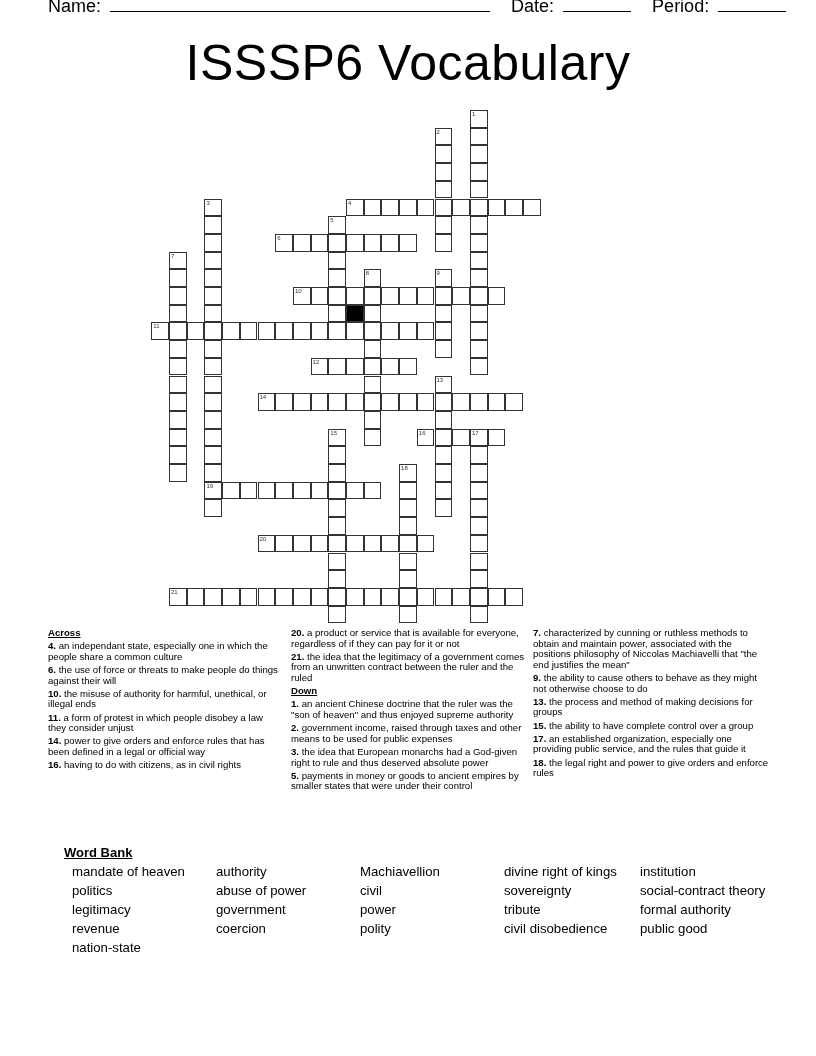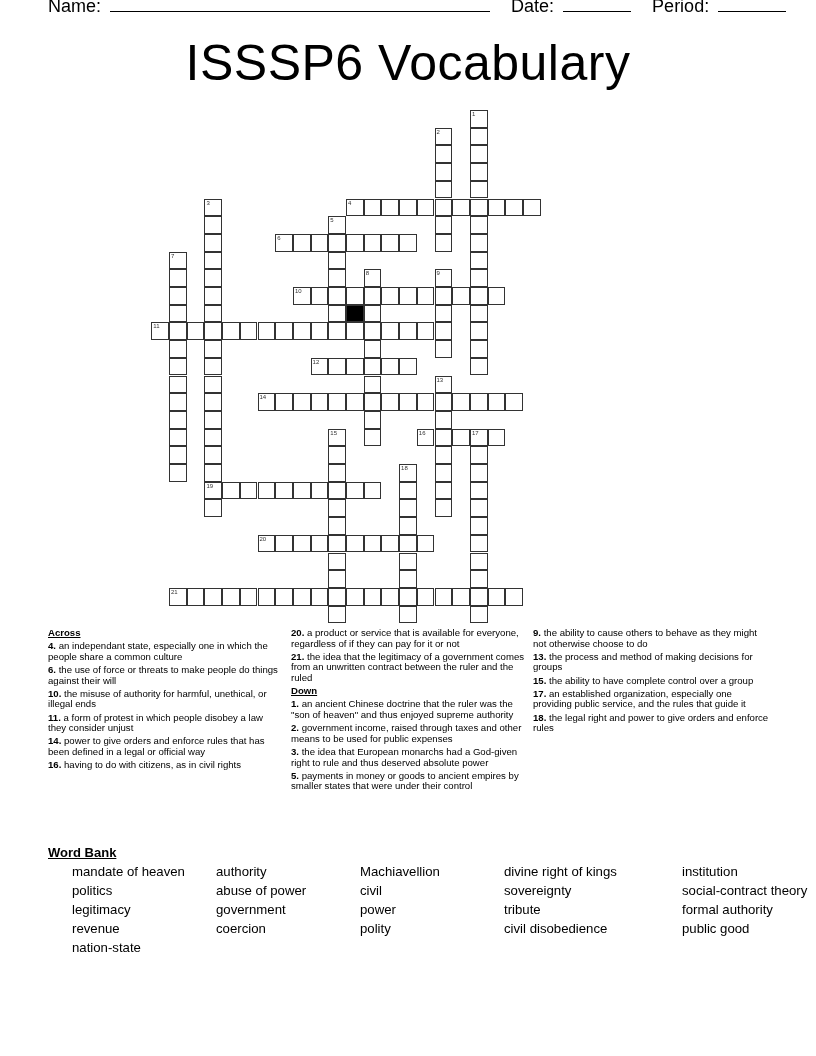--- a/index.html
+++ b/index.html
@@ -9,21 +9,21 @@
   .line { display:inline-block; border-bottom:1px solid #000; height:14px; vertical-align:baseline; }
   .title { position:absolute; top:34px; left:0; width:816px; text-align:center; font-size:50px; letter-spacing:0.5px; }
   #grid { position:absolute; left:0; top:0; width:816px; height:640px; }
   .cell { position:absolute; width:17.7px; height:17.7px; box-sizing:border-box; border:1px solid #333; background:#fff; }
   .cell.black { background:#000; }
   .num { position:absolute; left:1px; top:0px; font-size:6px; line-height:7px; color:#333; }
   .clues { position:absolute; top:628px; font-size:9.6px; line-height:10.6px; }
   .clues p { margin:0 0 2.6px 0; }
   .clues b { font-weight:bold; }
   .sec { font-weight:bold; text-decoration:underline; margin:0 0 0 0; }
-  .wb-title { position:absolute; left:48px; top:845px; font-size:13px; font-weight:bold; text-decoration:underline; }
+  .wb-title { position:absolute; left:64px; top:845px; font-size:13px; font-weight:bold; text-decoration:underline; }
   .wb { position:absolute; top:862px; font-size:13.2px; line-height:19px; }
   .wb div { white-space:nowrap;margin-left:24px; }
 </style>
 </head>
 <body>
 
 <div class="hdr">
   <span>Name:</span>
   <span class="line" style="width:380px;margin-left:4px;"></span>
   <span style="margin-left:16px;">Date:</span>
@@ -301,20 +301,21 @@
       <p><b>21. </b><span>the idea that the legitimacy of a government comes from an unwritten contract between the ruler and the ruled</span></p>
       <p class="sec">Down</p>
       <p><b>1. </b><span>an ancient Chinese doctrine that the ruler was the "son of heaven" and thus enjoyed supreme authority</span></p>
       <p><b>2. </b><span>government income, raised through taxes and other means to be used for public expenses</span></p>
       <p><b>3. </b><span>the idea that European monarchs had a God-given right to rule and thus deserved absolute power</span></p>
       <p><b>5. </b><span>payments in money or goods to ancient empires by smaller states that were under their control</span></p>
     </div>
 </div>
 <div class="clues" style="left:533px;width:236px;">
   <div id="col3">
+      <p><b>7. </b><span>characterized by cunning or ruthless methods to obtain and maintain power, associated with the positions philosophy of Niccolas Machiavelli that "the end justifies the mean"</span></p>
       <p><b>9. </b><span>the ability to cause others to behave as they might not otherwise choose to do</span></p>
       <p><b>13. </b><span>the process and method of making decisions for groups</span></p>
       <p><b>15. </b><span>the ability to have complete control over a group</span></p>
       <p><b>17. </b><span>an established organization, especially one providing public service, and the rules that guide it</span></p>
       <p><b>18. </b><span>the legal right and power to give orders and enforce rules</span></p>
     </div>
 </div>
 
 <div class="wb-title">Word Bank</div>
 <div id="wordbank">
@@ -336,19 +337,19 @@
       <div>civil</div>
       <div>power</div>
       <div>polity</div>
     </div>
     <div class="wb" style="left: 480px;">
       <div>divine right of kings</div>
       <div>sovereignty</div>
       <div>tribute</div>
       <div>civil disobedience</div>
     </div>
-    <div class="wb" style="left: 658px;">
+    <div class="wb" style="left: 616px;">
       <div>institution</div>
       <div>social-contract theory</div>
       <div>formal authority</div>
       <div>public good</div>
     </div>
   </div>
 
 </body></html>

